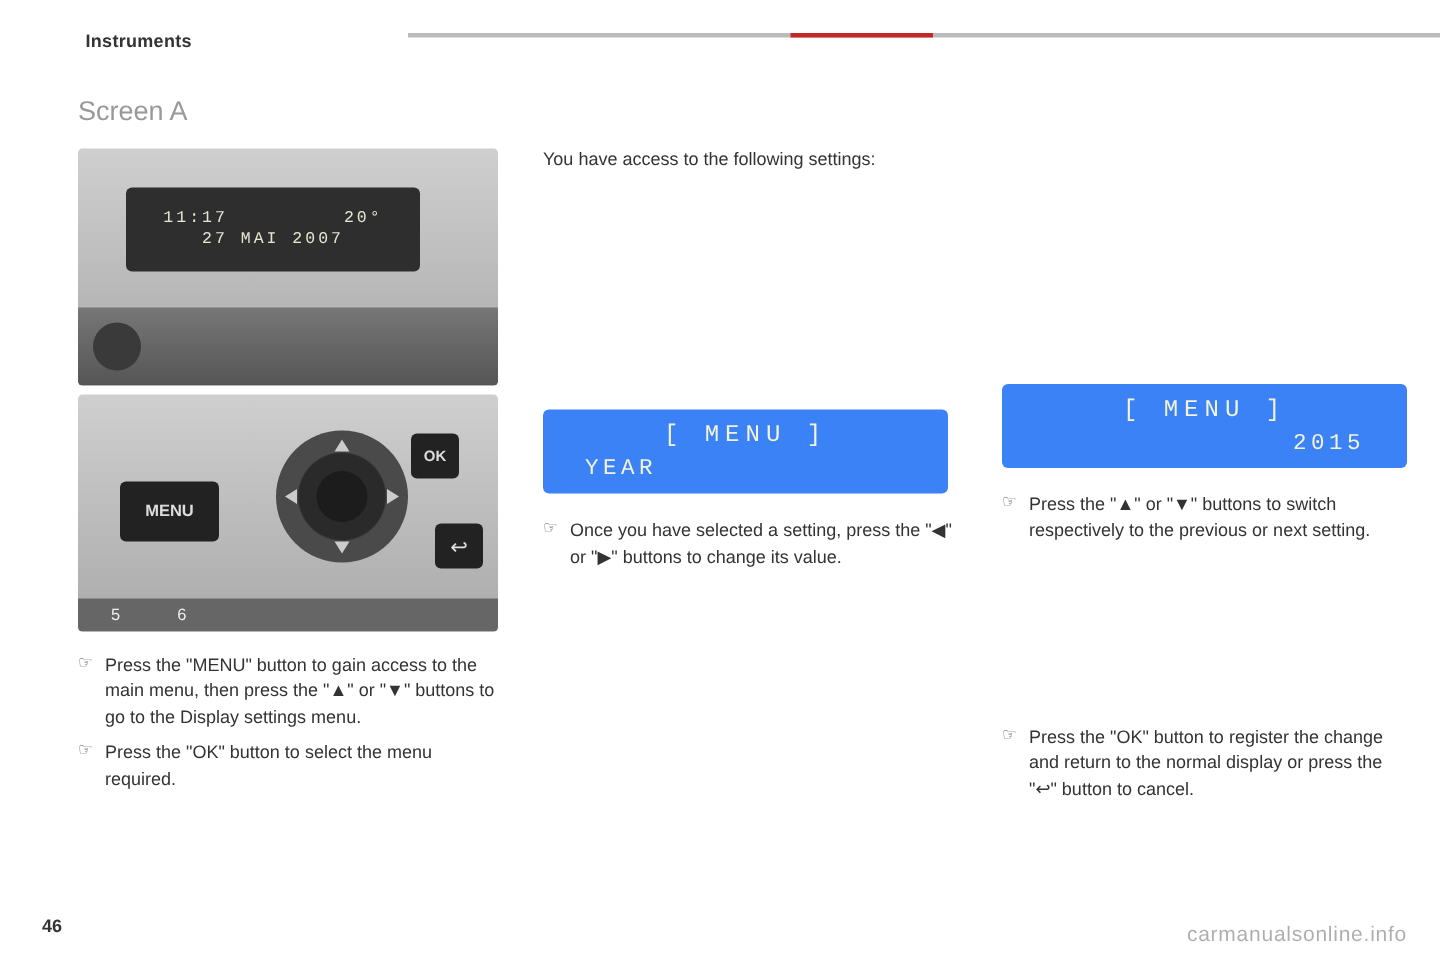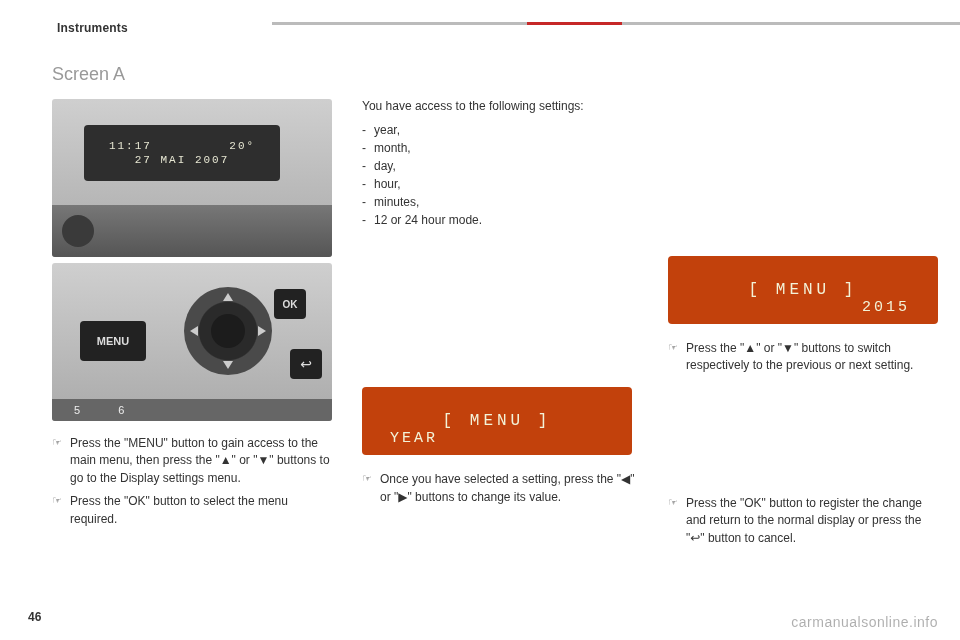--- a/index.html
+++ b/index.html
@@ -44,21 +44,21 @@
   
   .body-text { font-size: 12px; line-height: 1.45; color: #333; }
   ul.settings { list-style: none; padding-left: 0; margin-top: 6px; }
   ul.settings li { font-size: 12px; line-height: 1.5; color: #333; padding-left: 12px; position: relative; }
   ul.settings li::before { content: "-"; position: absolute; left: 0; }
 
   .instr { font-size: 12px; line-height: 1.45; color: #333; padding-left: 18px; position: relative; margin-bottom: 6px; }
   .instr::before { content: "\261E"; position: absolute; left: 0; top: 0; font-size: 11px; color: #555; }
 
   
-  .menu-lcd { width: 270px; height: 68px; background: #c2410c; border-radius: 4px; padding: 8px 6px; display:flex; flex-direction:column; justify-content:flex-end; margin-top: 158px; margin-bottom: 16px; }
+  .menu-lcd { width: 270px; height: 56px; background: #3b82f6; border-radius: 4px; padding: 8px 6px; display:flex; flex-direction:column; justify-content:space-between; margin-top: 158px; margin-bottom: 16px; }
   .menu-lcd .row1 { color:#f3f3d8; font-family:"Courier New",monospace; letter-spacing:4px; font-size:16px; text-align:center; }
   .menu-lcd .row2 { color:#f3f3d8; font-family:"Courier New",monospace; letter-spacing:3px; font-size:15px; padding-left: 22px; }
   .menu-lcd .row2.right { text-align: right; padding-right: 22px; padding-left: 0; }
 
   
   .col3-lower { margin-top: 120px; }
 
   
   .page-num { position: absolute; bottom: 16px; left: 28px; font-size: 12px; color: #333; font-weight: bold; }
   .watermark { position: absolute; bottom: 10px; right: 22px; font-size: 14px; color: rgba(0,0,0,0.32); letter-spacing: .5px; }
@@ -100,28 +100,20 @@
         <span>6</span>
       </div>
     </div>
 
     <div class="instr">Press the "MENU" button to gain access to the main menu, then press the "▲" or "▼" buttons to go to the Display settings menu.</div>
     <div class="instr">Press the "OK" button to select the menu required.</div>
   </div>
 
   <div class="col2">
     <div class="body-text">You have access to the following settings:</div>
-    <ul class="settings">
-      <li>year,</li>
-      <li>month,</li>
-      <li>day,</li>
-      <li>hour,</li>
-      <li>minutes,</li>
-      <li>12 or 24 hour mode.</li>
-    </ul>
 
     <div class="menu-lcd">
       <div class="row1">[    MENU    ]</div>
       <div class="row2">YEAR</div>
     </div>
 
     <div class="instr">Once you have selected a setting, press the "◀" or "▶" buttons to change its value.</div>
   </div>
 
   <div class="col3">

